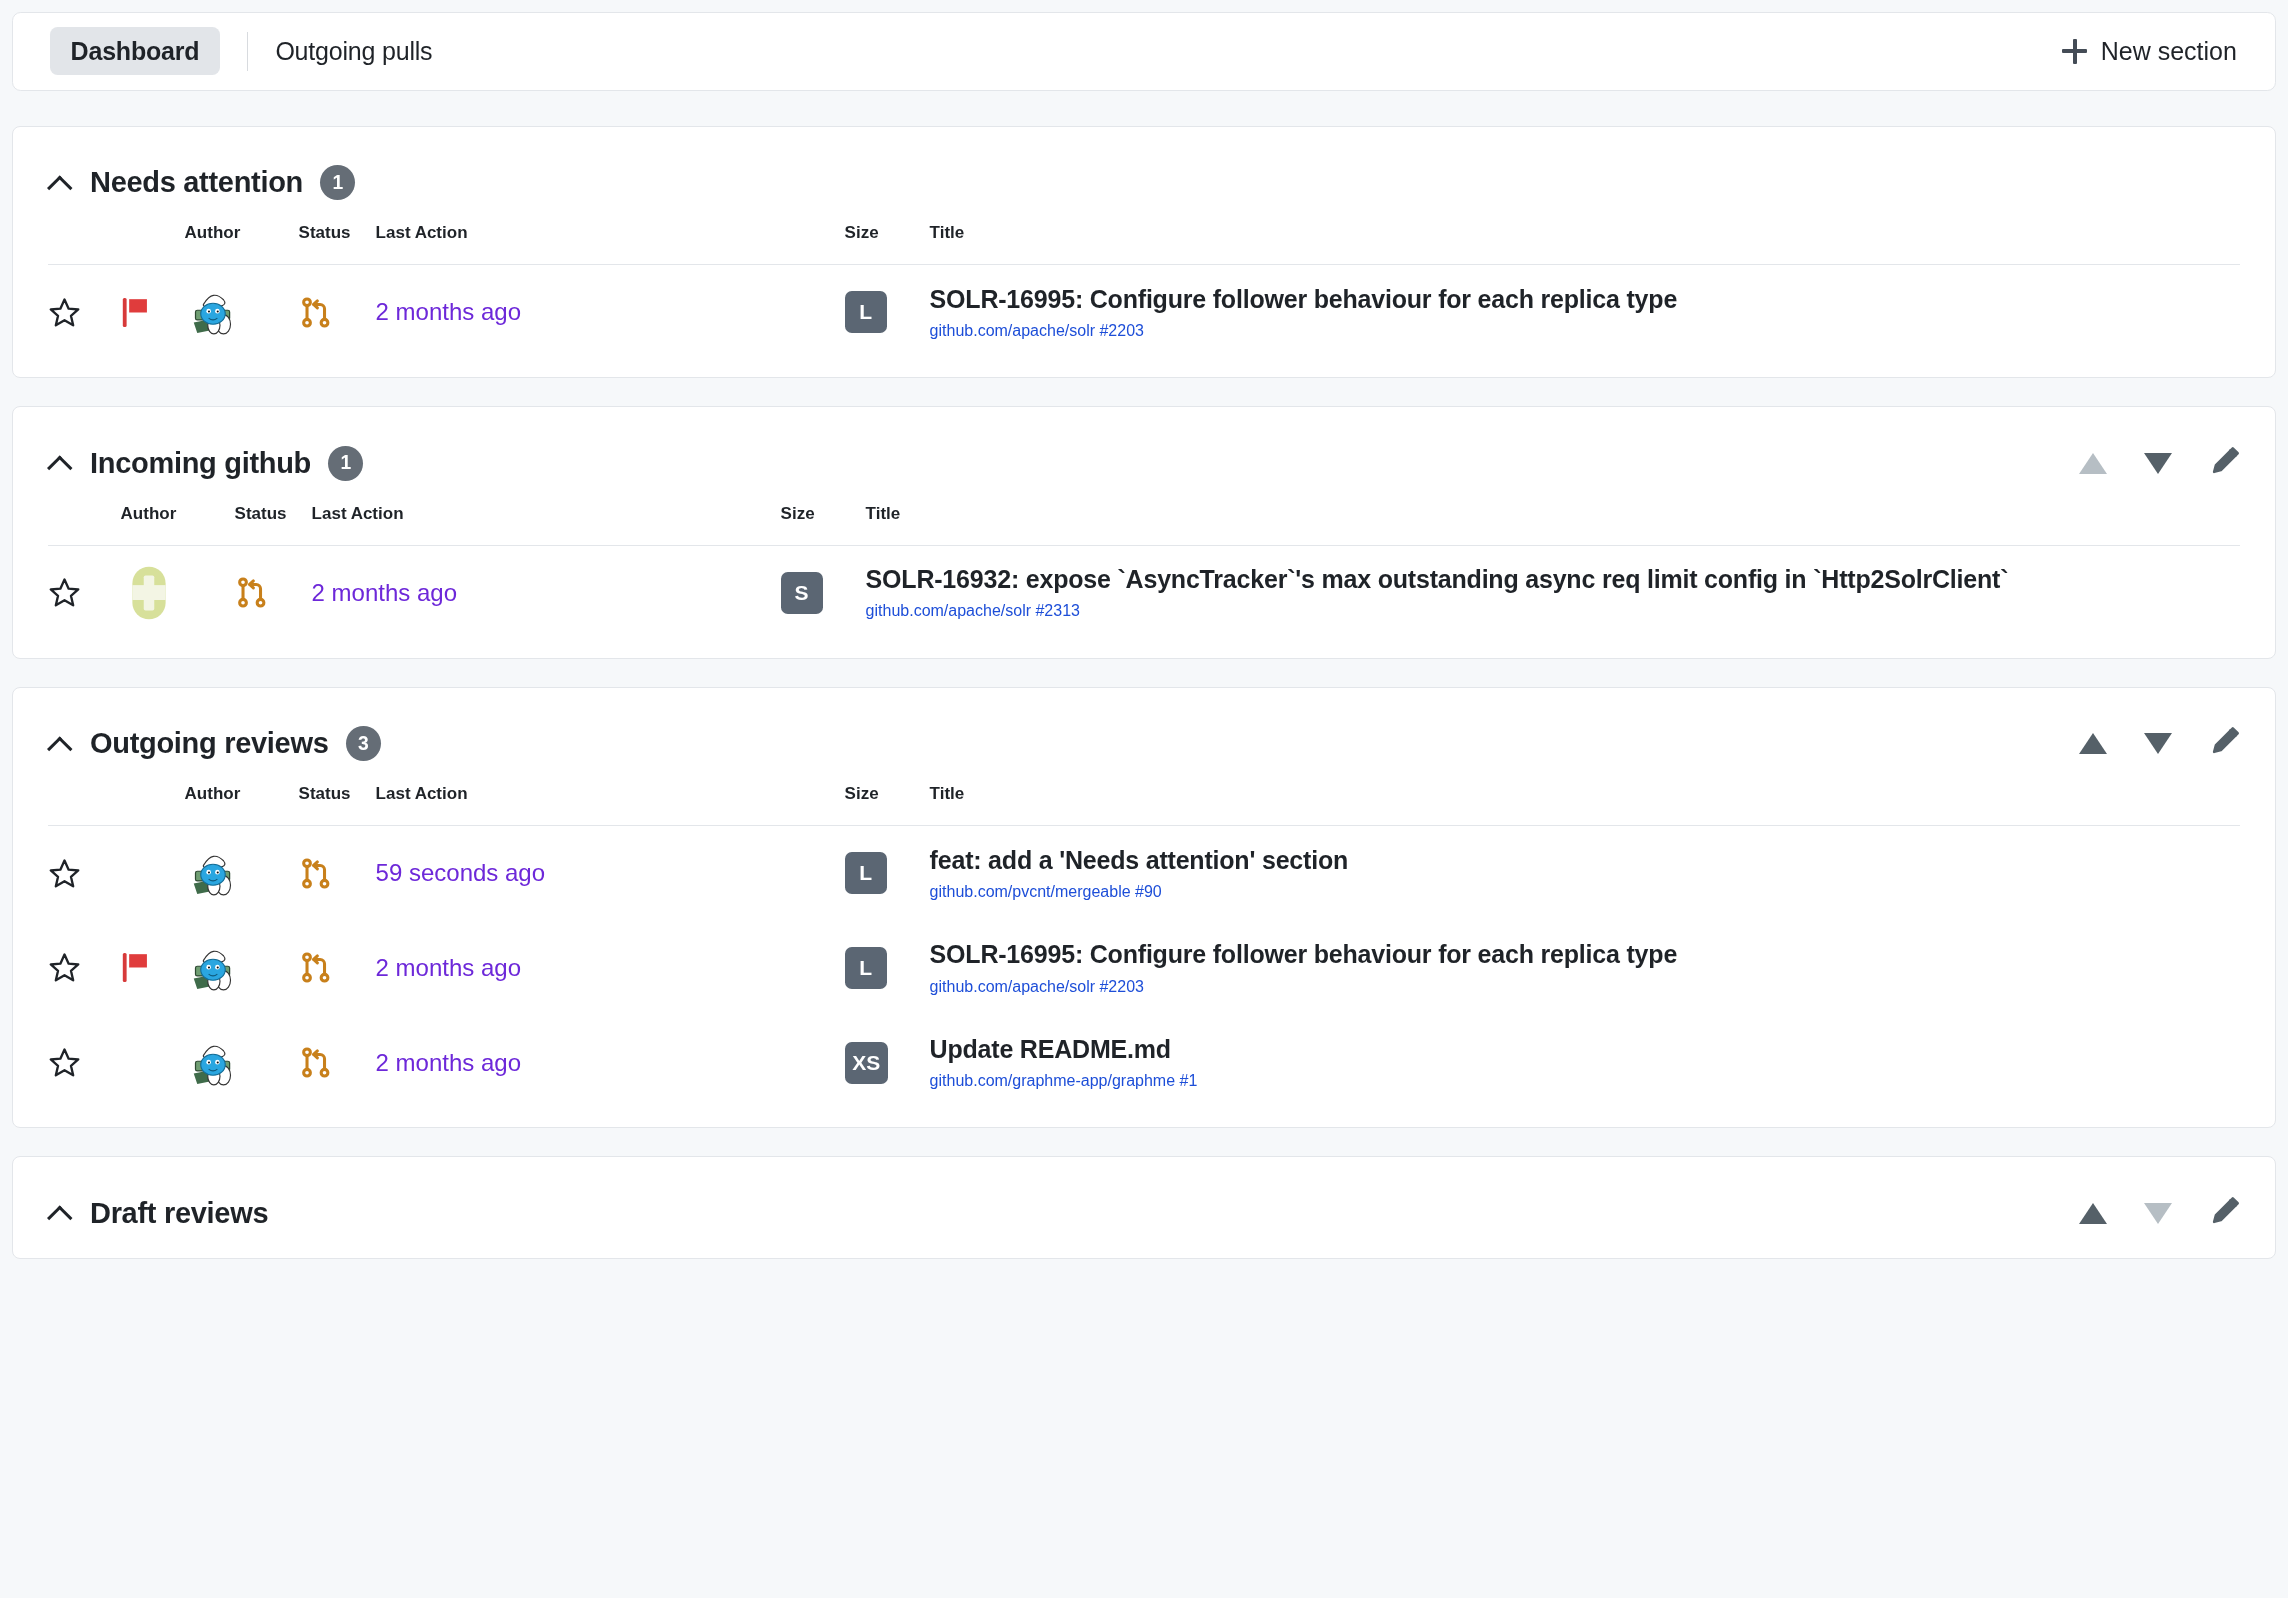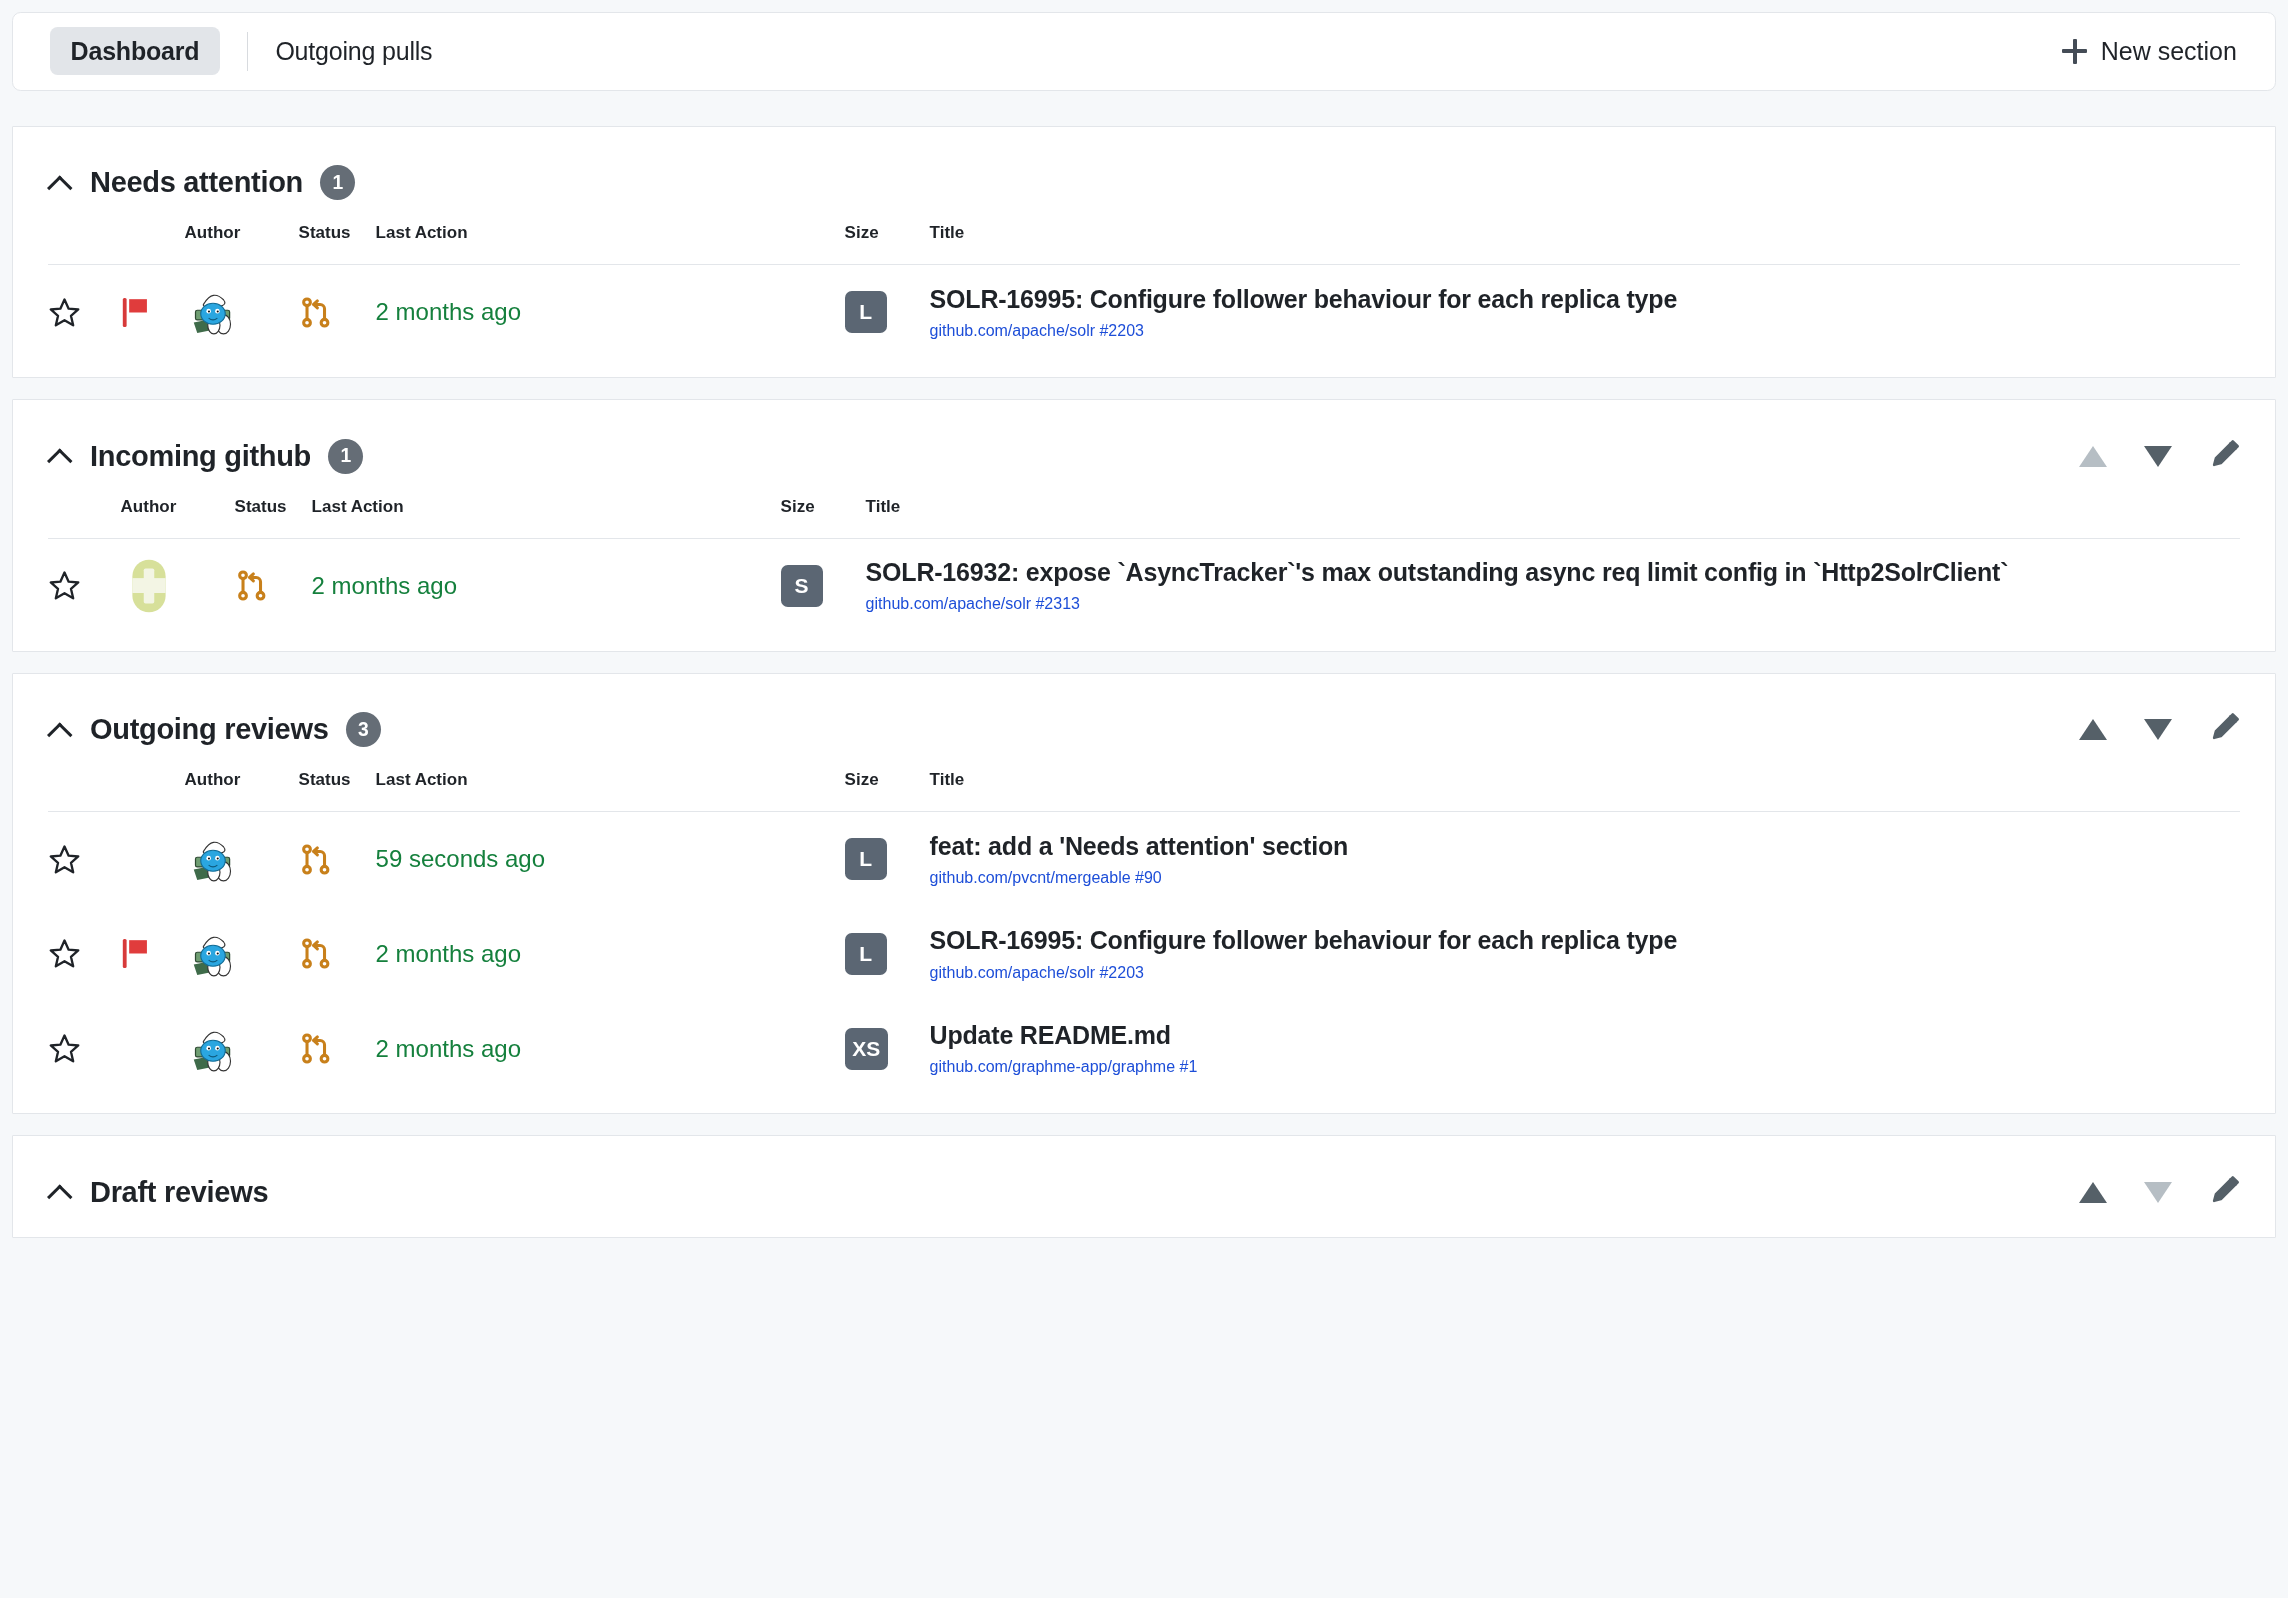--- a/index.html
+++ b/index.html
@@ -50,22 +50,22 @@
   .plus-icon::before, .plus-icon::after {
     content: ""; position: absolute; background: #444c56; border-radius: 1px;
   }
   .plus-icon::before { left: 0; top: 10.6px; width: 25px; height: 3.9px; }
   .plus-icon::after { top: 0; left: 10.6px; width: 3.9px; height: 25px; }
 
   
   .section {
     background: #ffffff;
     border: 1px solid #e3e6ea;
-    border-radius: 1px;
-    margin-bottom: 21px;
+    border-radius: 8px;
+    margin-bottom: 28px;
     padding: 29px 35px 17.4px 35px;
   }
   .section-head {
     display: flex; align-items: center; height: 54px;
   }
   .chevron-up {
     width: 25px; height: 25px; margin-right: 17.4px; cursor: pointer;
     position: relative; flex: none;
   }
   .chevron-up::before {
@@ -116,21 +116,21 @@
   .c-size  { width: 64px; }
 
   .star-icon { width: 33px; height: 33px; cursor: pointer; display: block; }
   .flag-icon { width: 29px; height: 33px; display: block; }
 
   
   .avatar { width: 56px; height: 56px; display: block; }
   .avatar-identicon { width: 56px; height: 56px; display: block; }
 
   .status-icon { width: 35px; height: 35px; display: block; }
-  .last-action { font-size: 24px; color: #15803d; white-space: nowrap; }
+  .last-action { font-size: 24px; color: #6d28d9; white-space: nowrap; }
 
   .size-badge {
     display: inline-flex; align-items: center; justify-content: center;
     min-width: 42px; height: 42px; padding: 0 7.7px;
     background: #5b6673; color: #ffffff;
     border-radius: 6.8px; font-size: 21px; font-weight: 700;
   }
   .title-cell { padding-left: 21px !important; }
   .pr-title {
     font-size: 25px; font-weight: 700; color: #1f2328;

